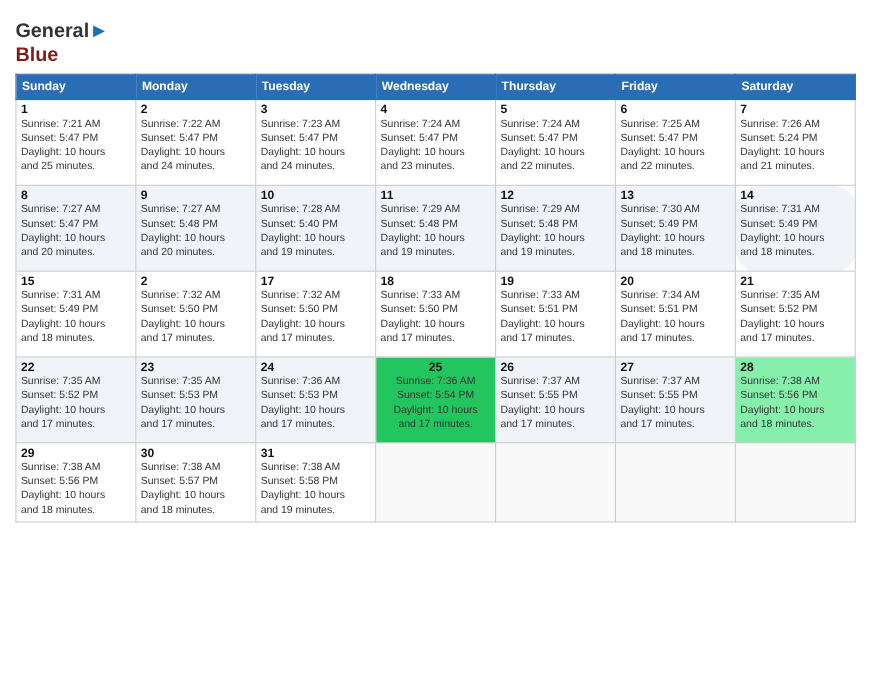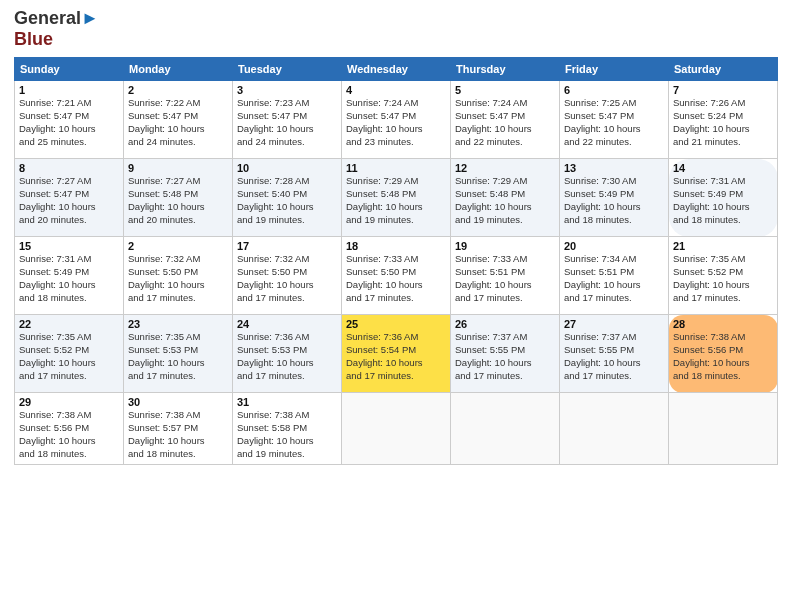--- a/index.html
+++ b/index.html
@@ -6,21 +6,21 @@
     body {
       width: 792px;
       height: 612px;
       font-family: Arial, sans-serif;
       background: #fff;
       overflow: hidden;
     }
     .container {
       width: 792px;
       height: 528px;
-      padding: 4px 14px;
+      padding: 14px 14px;
     }
     .header {
       display: flex;
       justify-content: space-between;
       align-items: flex-start;
       margin-bottom: 8px;
     }
     .logo {
       display: flex;
       align-items: center;
@@ -281,42 +281,42 @@
 Daylight: 10 hours
 and 17 minutes.</div>
           </td>
           <td style="background: rgb(240, 244, 249);">
             <span class="day-number">24</span>
             <div class="day-info" style="white-space: pre-line;">Sunrise: 7:36 AM
 Sunset: 5:53 PM
 Daylight: 10 hours
 and 17 minutes.</div>
           </td>
-          <td style="background: #fde047;">
+          <td style="background: #22c55e; text-align: center;">
             <span class="day-number">25</span>
             <div class="day-info" style="white-space: pre-line;">Sunrise: 7:36 AM
 Sunset: 5:54 PM
 Daylight: 10 hours
 and 17 minutes.</div>
           </td>
           <td style="background: rgb(240, 244, 249);">
             <span class="day-number">26</span>
             <div class="day-info" style="white-space: pre-line;">Sunrise: 7:37 AM
 Sunset: 5:55 PM
 Daylight: 10 hours
 and 17 minutes.</div>
           </td>
           <td style="background: rgb(240, 244, 249);">
             <span class="day-number">27</span>
             <div class="day-info" style="white-space: pre-line;">Sunrise: 7:37 AM
 Sunset: 5:55 PM
 Daylight: 10 hours
 and 17 minutes.</div>
           </td>
-          <td style="background: #fdba74; border-radius: 14px;">
+          <td style="background: #86efac;">
             <span class="day-number">28</span>
             <div class="day-info" style="white-space: pre-line;">Sunrise: 7:38 AM
 Sunset: 5:56 PM
 Daylight: 10 hours
 and 18 minutes.</div>
           </td>
         </tr>
         <tr class="last-row">
           <td>
             <span class="day-number">29</span>

